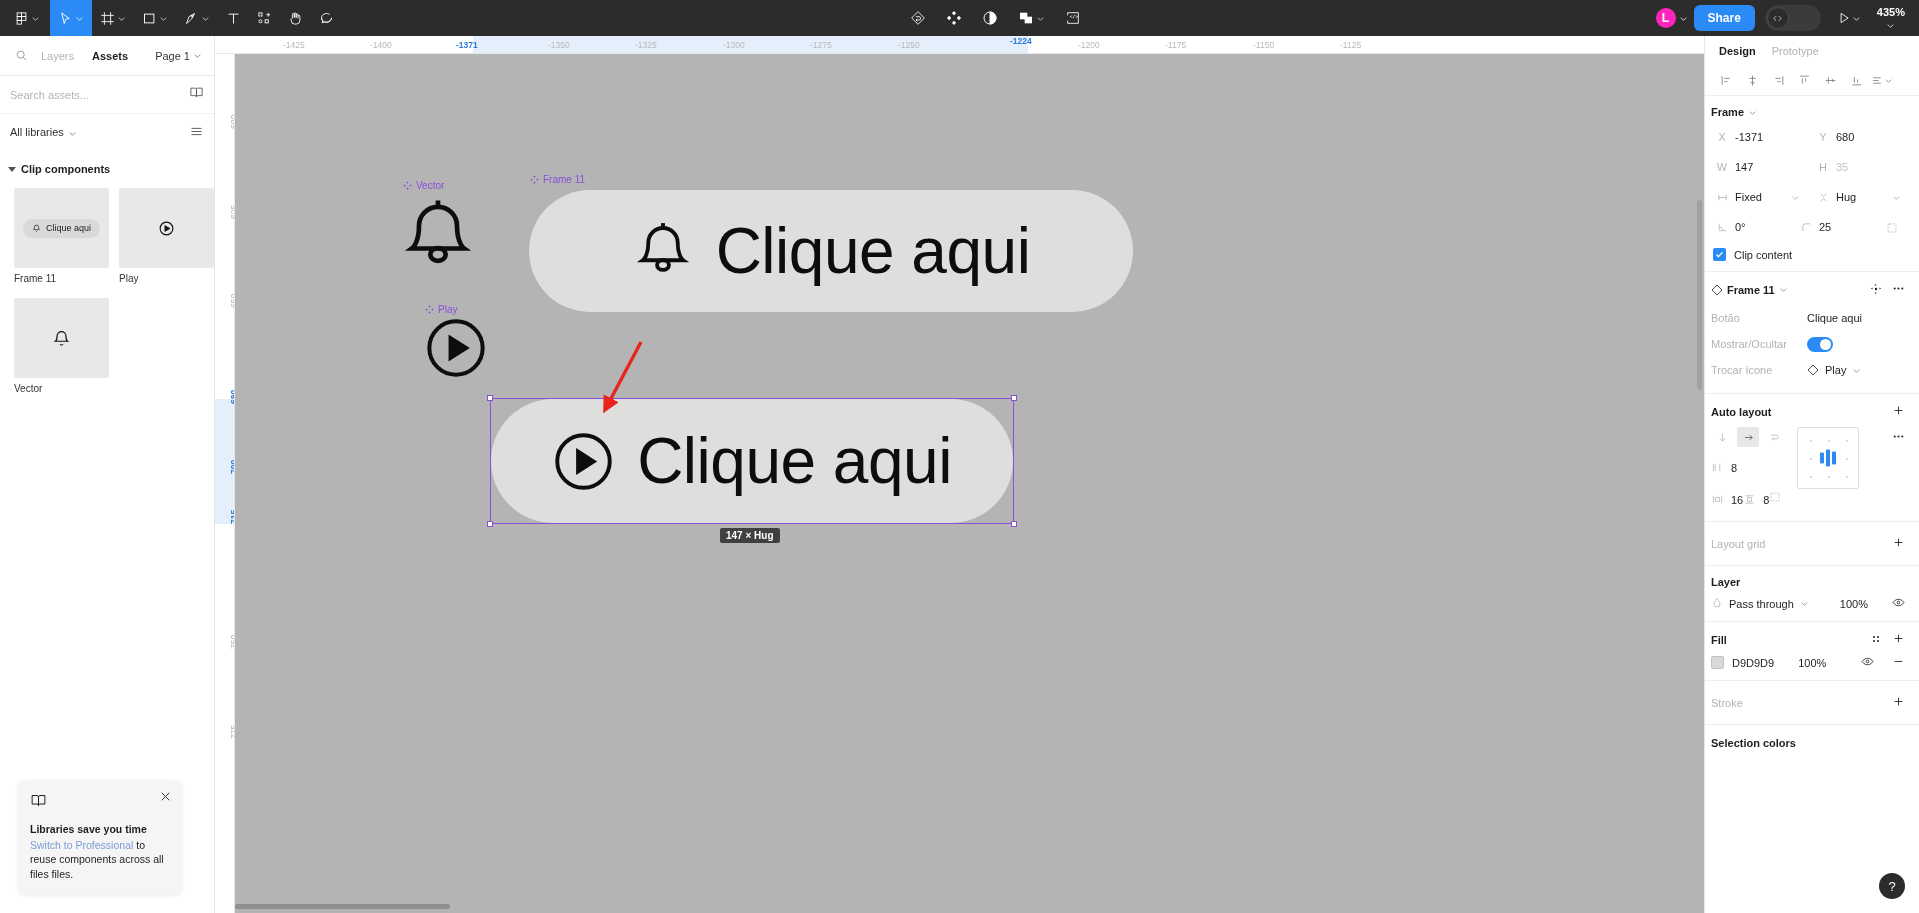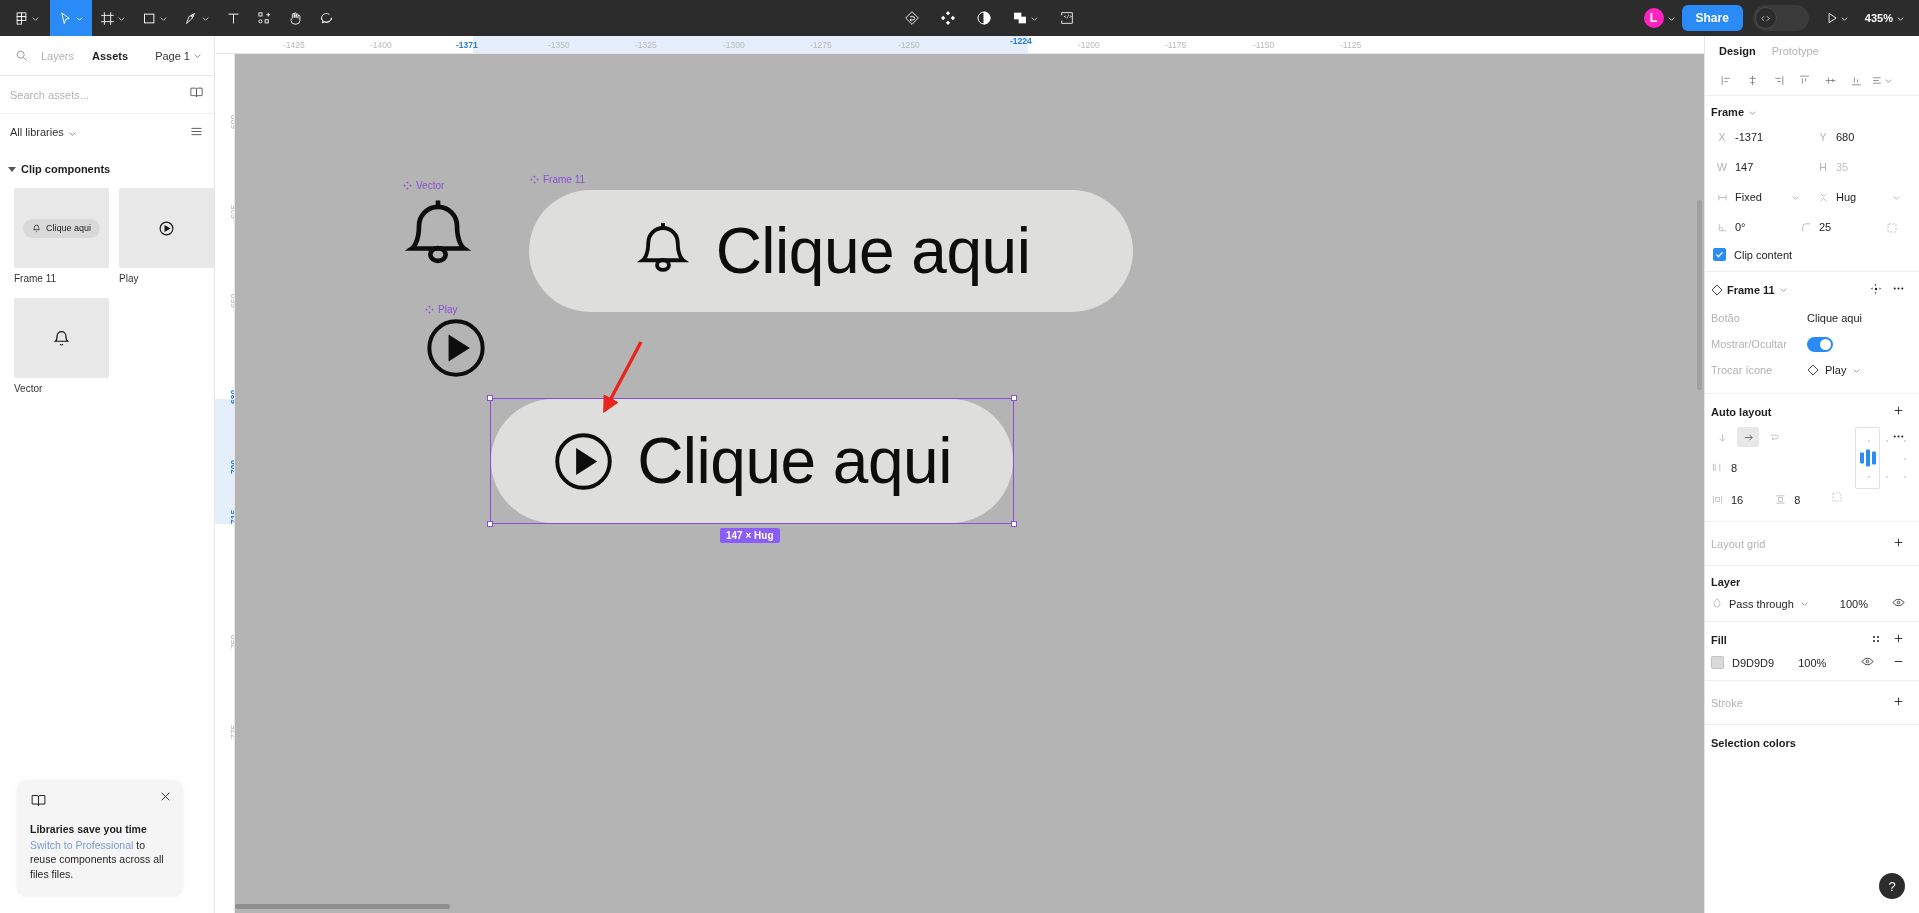--- a/index.html
+++ b/index.html
@@ -45,21 +45,21 @@
     display: flex; align-items: center; padding: 2px; margin-left: 8px;
   }
   .devmode .knob {
     width: 22px; height: 22px; border-radius: 50%; background: #2c2c2c;
     display: flex; align-items: center; justify-content: center;
     border: 1px solid #4a4a4a;
   }
   .play-group { display: flex; align-items: center; gap: 1px; margin-left: 10px; padding: 0 4px;}
   .zoom-group {
     display: flex; align-items: center; gap: 3px; color: #fff;
-    font-size: 11px; font-weight: 600; margin-left: 10px; cursor: default;
+    font-size: 11px; font-weight: 600; margin-left: 10px; cursor: default; flex-direction: column;
   }
 
   
   .left-panel {
     position: absolute; top: 36px; left: 0; width: 215px; height: 877px;
     background: #fff; border-right: 1px solid #e6e6e6;
   }
   .lp-tabs {
     height: 40px; display: flex; align-items: center; gap: 0px;
     padding: 0 4px 0 10px; border-bottom: 1px solid #e6e6e6;
@@ -161,21 +161,21 @@
     display: flex; align-items: center; justify-content: center; gap: 22px;
   }
   .pill-text { font-size: 64px; color: #0d0d0d; letter-spacing: -.5px; }
 
   .sel-box { position: absolute; border: 1.3px solid #8a4fd8; }
   .handle {
     position: absolute; width: 6px; height: 6px; background: #fff;
     border: 1.2px solid #8a4fd8;
   }
   .size-badge {
-    position: absolute; background: #8b5cf6; color: #fff;
+    position: absolute; background: #404040; color: #fff;
     font-size: 10px; font-weight: 600; padding: 2px 6px; border-radius: 2px;
     white-space: nowrap;
   }
 
   
   .right-panel {
     position: absolute; top: 36px; right: 0; width: 215px; height: 877px;
     background: #fff; border-left: 1px solid #e6e6e6; overflow: hidden;
   }
   .rp-tabs {
@@ -883,21 +883,21 @@
                 </svg>
               </span>
         </div>
         <div class="gap-fld">
           <span>
             <svg width="13" height="11" viewBox="0 0 24 24" fill="none" stroke="#b3b3b3" stroke-width="1.7">
                   <path d="M7 4v16M17 4v16M3 4v16"></path>
                 </svg></span>
           <span>8</span>
         </div>
-        <div style="display:flex;align-items:flex-start;gap:31px">
+        <div style="display:flex;align-items:flex-start;gap:0">
           <span class="gap-fld">
             <span>
               <svg width="13" height="11" viewBox="0 0 24 24" fill="none" stroke="#b3b3b3" stroke-width="1.7">
                     <path d="M3 4v16M21 4v16"></path>
                     <rect x="8" y="8" width="8" height="8"></rect>
                   </svg></span>
             <span>16</span>
           </span>
           <span class="gap-fld">
             <span>

